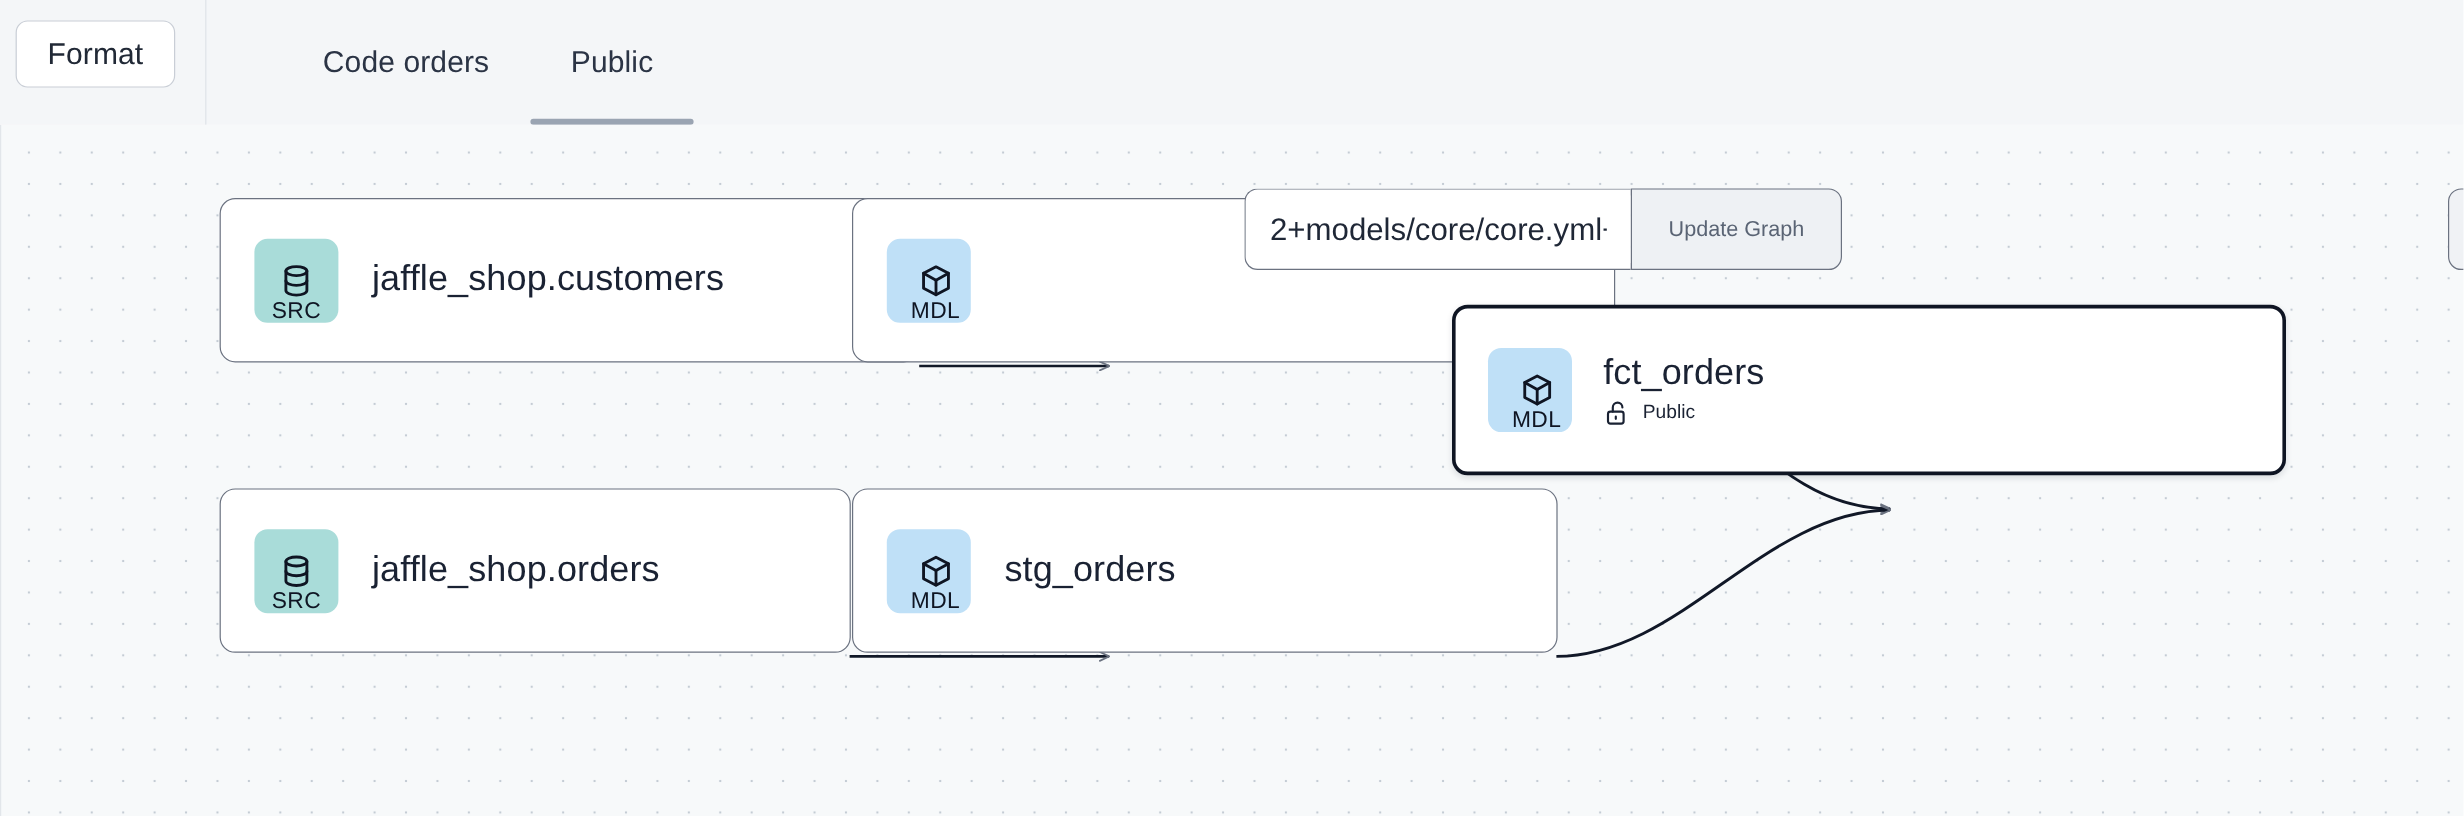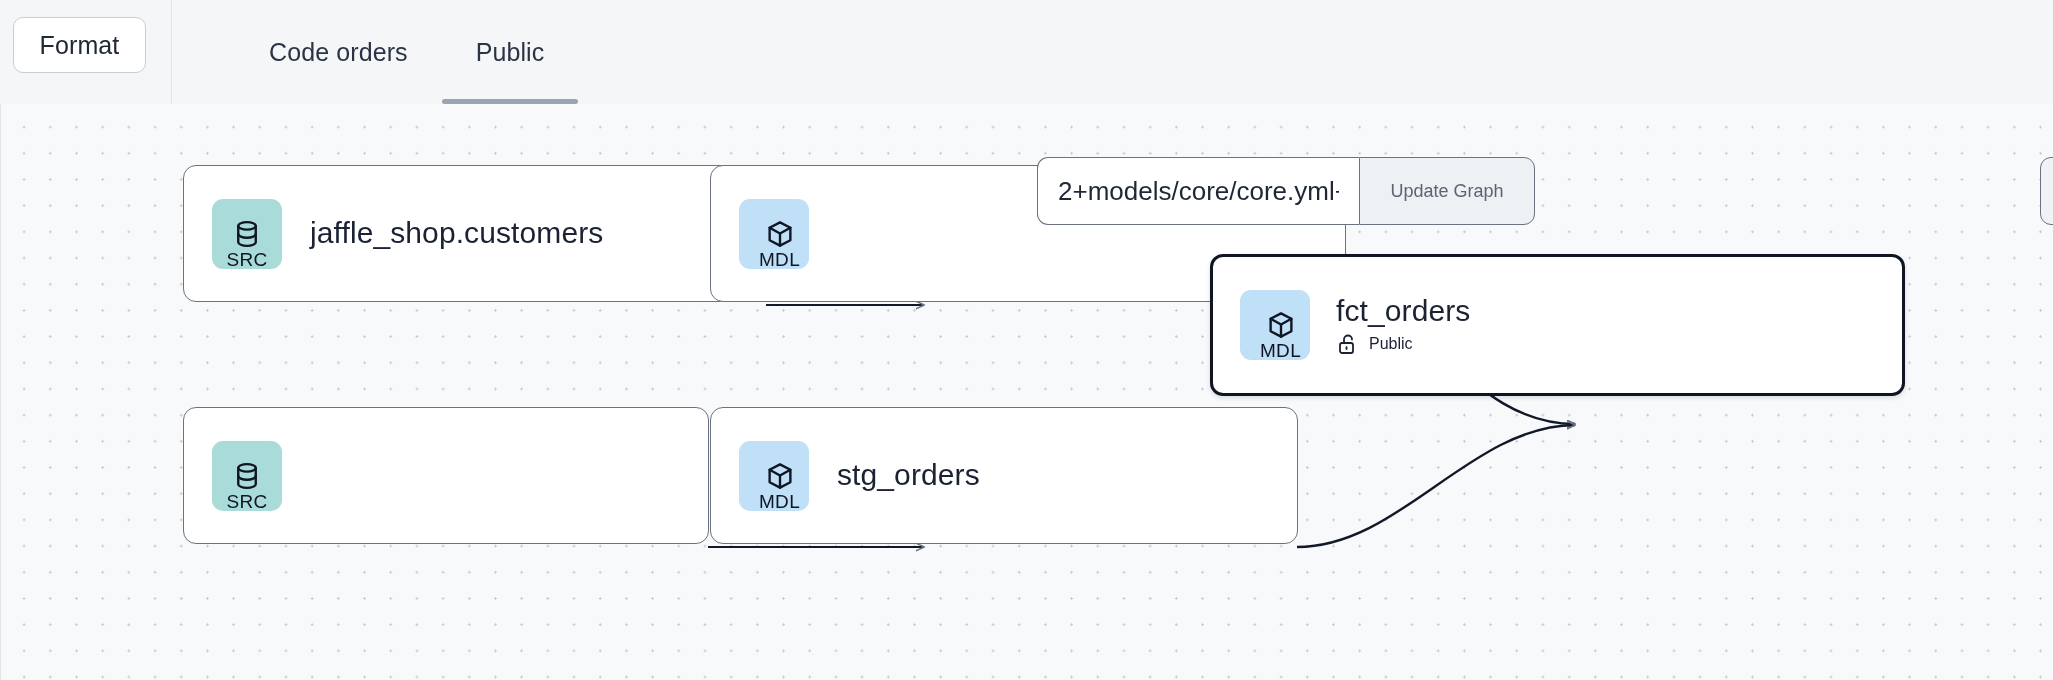--- a/index.html
+++ b/index.html
@@ -210,20 +210,23 @@
 
     <div class="node" style="left:183px; top:303px; width:526px; height:137px;">
       <div class="badge src">
         <svg width="30" height="30" viewBox="0 0 24 24" fill="none" stroke="#0f1523" stroke-width="1.9" stroke-linecap="round" stroke-linejoin="round">
           <ellipse cx="12" cy="5.5" rx="7" ry="3"></ellipse>
           <path d="M5 5.5v13c0 1.66 3.13 3 7 3s7-1.34 7-3v-13"></path>
           <path d="M5 12c0 1.66 3.13 3 7 3s7-1.34 7-3"></path>
         </svg>
         <span class="badge-label">SRC</span>
       </div>
+      <div class="node-body">
+        <div class="node-title">jaffle_shop.orders</div>
+      </div>
     </div>
 
     <div class="node" style="left:710px; top:61px; width:636px; height:137px;">
       <div class="badge mdl">
         <svg width="30" height="30" viewBox="0 0 24 24" fill="none" stroke="#0f1523" stroke-width="1.9" stroke-linecap="round" stroke-linejoin="round">
           <path d="M12 2.7 20.3 7v10L12 21.3 3.7 17V7z"></path>
           <path d="M3.7 7 12 11.6 20.3 7"></path>
           <path d="M12 11.6V21.3"></path>
         </svg>
         <span class="badge-label">MDL</span>

